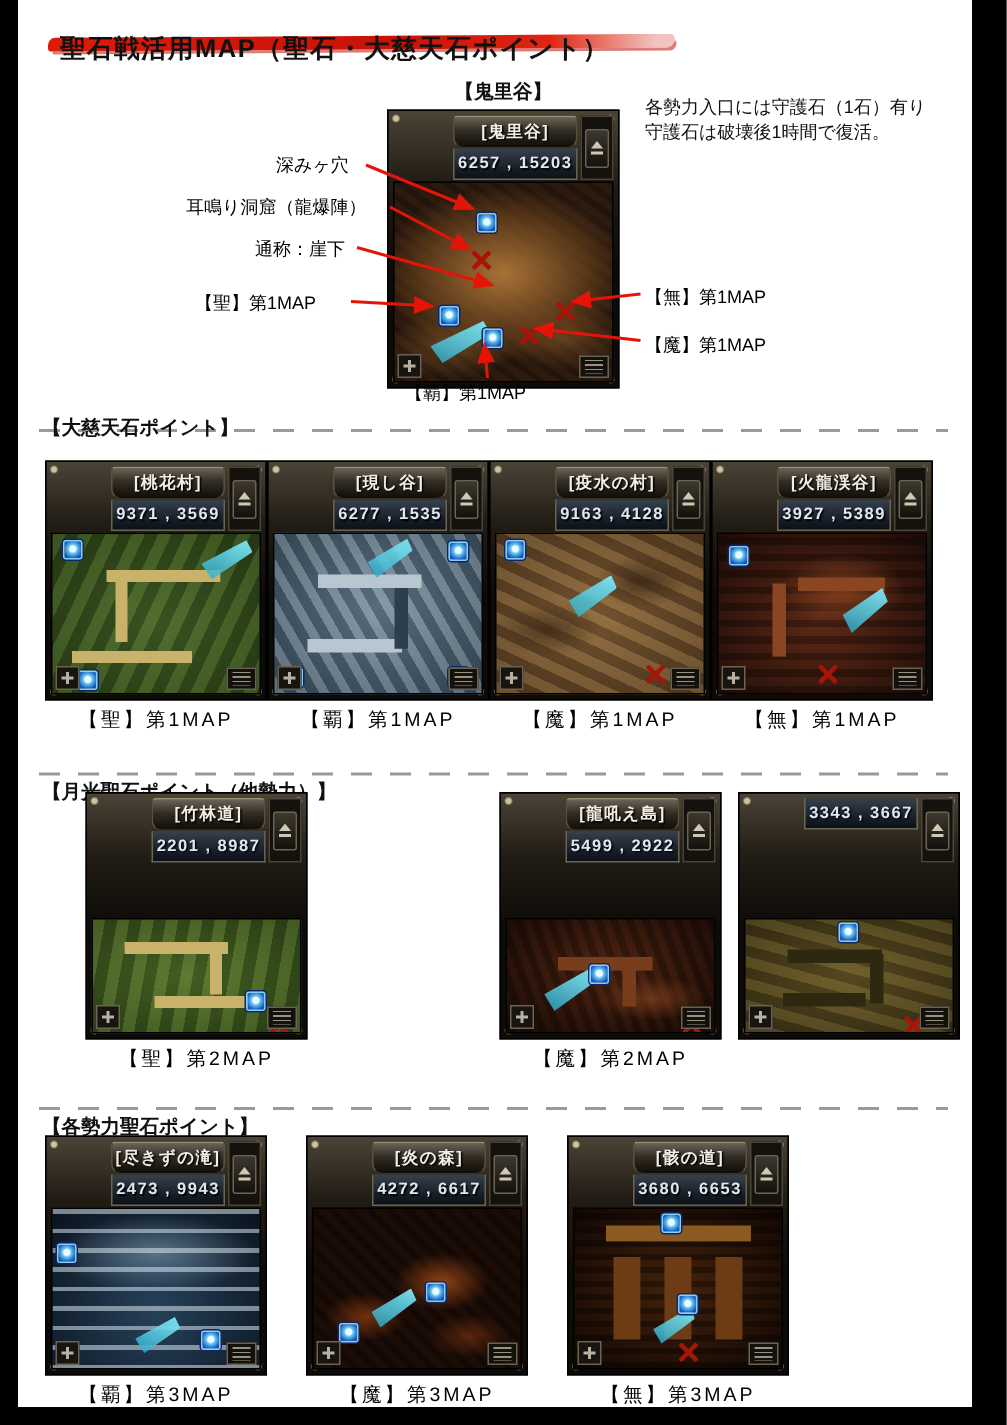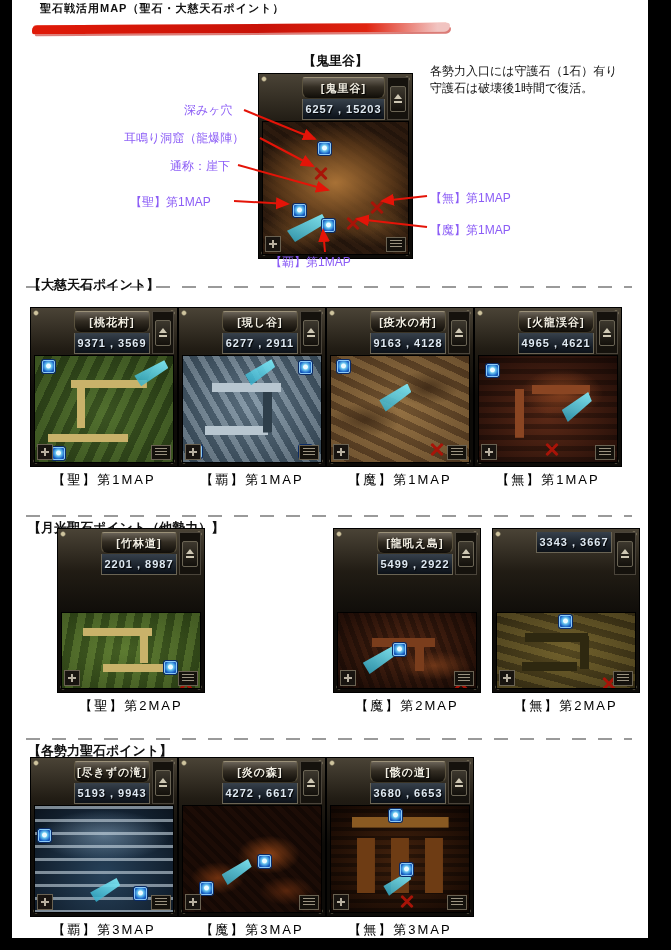--- a/index.html
+++ b/index.html
@@ -1,21 +1,21 @@
 <!DOCTYPE html>
 <html><head>
 <meta charset="utf-8">
 <style>
   html,body{margin:0;padding:0;}
   body{font-family:"Liberation Sans","DejaVu Sans",sans-serif;background:#000;}
   .frame{position:relative;width:671px;height:950px;background:#000;overflow:hidden;}
   .page{position:absolute;left:12px;top:0;width:636px;height:938px;background:#ffffff;overflow:hidden;}
 
   
-  .page-title{position:absolute;left:28px;top:1px;font-size:11px;font-weight:bold;color:#111;letter-spacing:1px;white-space:nowrap;z-index:4;}
+  .page-title{position:absolute;left:28px;top:21px;font-size:17px;font-weight:bold;color:#111;letter-spacing:1px;white-space:nowrap;z-index:4;}
   .brush{position:absolute;left:20px;top:24px;width:418px;height:9px;z-index:3;
     background:linear-gradient(90deg,#e01a08 0%,#c81208 55%,#e02410 80%,rgba(200,20,8,.25) 97%);
     border-radius:5px 3px 6px 2px;transform:rotate(-.35deg);
     box-shadow:2px 3px 0 -1px rgba(190,16,8,.55), -1px -2px 0 -2px rgba(230,40,16,.8);}
 
   
   .dash{position:absolute;left:14px;width:606px;height:2px;
     background:repeating-linear-gradient(90deg,#9a9a9a 0 14px,rgba(0,0,0,0) 14px 26px);}
 
   .sechead{position:absolute;left:16px;font-size:13px;font-weight:bold;color:#111;white-space:nowrap;}
@@ -123,32 +123,32 @@
     repeating-linear-gradient(45deg,rgba(0,0,0,.3) 0 4px,rgba(0,0,0,0) 4px 9px);}
   .t-bone{background-color:#260f05;background-image:
     linear-gradient(180deg,#6e3c14,#6e3c14),linear-gradient(180deg,#6e3c14,#6e3c14),linear-gradient(180deg,#6e3c14,#6e3c14),
     linear-gradient(90deg,#8a5a22,#8a5a22),
     repeating-linear-gradient(0deg,rgba(0,0,0,.35) 0 4px,rgba(0,0,0,0) 4px 9px),
     radial-gradient(ellipse at 50% 50%,rgba(110,62,24,.4),rgba(16,6,2,.9));
     background-size:13% 52%,13% 52%,13% 52%,70% 10%,auto,auto;
     background-position:22% 62%,50% 62%,78% 62%,50% 12%,0 0,0 0;background-repeat:no-repeat;}
 
   
-  .row{position:absolute;left:18px;width:496px;display:flex;}
+  .row{position:absolute;left:18px;width:496px;display:flex;justify-content:space-between;}
   .wrap{width:148px;}
   .wrap .card{width:148px;height:160px;}
   .wrap3{position:absolute;width:148px;}
   .wrap3 .card{width:148px;height:165px;gap:36px;}
   .cap{margin-top:4px;text-align:center;font-size:13px;color:#000;letter-spacing:2px;white-space:nowrap;}
 
   
   .tophead{position:absolute;left:246px;top:52px;width:155px;text-align:center;font-size:13px;font-weight:bold;color:#111;}
   .card-oni{position:absolute;left:246px;top:73px;width:155px;height:186px;}
   .note{position:absolute;left:418px;top:63px;font-size:12px;line-height:17px;color:#111;white-space:nowrap;}
-  .albl{position:absolute;font-size:12px;color:#8b5cf6;white-space:nowrap;z-index:6;}
+  .albl{position:absolute;font-size:12px;color:#000000;white-space:nowrap;z-index:6;}
   .arrows{position:absolute;left:0;top:0;z-index:5;pointer-events:none;}
 </style>
 </head>
 <body>
 
 <div class="frame">
 <div class="page">
 
   <div class="page-title">聖石戦活用MAP（聖石・大慈天石ポイント）</div>
   <div class="brush"></div>
@@ -236,21 +236,21 @@
         </div>
       </div>
       <div class="cap">【聖】第1MAP</div>
     </div>
 
     <div class="wrap">
       <div class="card">
         <div class="ct">
           <div class="ct-l">
             <div class="nameband">[現し谷]</div>
-            <div class="coords">6277 , 2911</div>
+            <div class="coords">6277 , 1535</div>
           </div>
           <div class="ct-r">
                 <div class="ej">
                   <i class="tri"></i>
                   <i class="bar"></i>
                 </div>
               </div>
         </div>
         <div class="mapimg t-ice">
           <span class="beam" style="left:45%;top:3%;width:30px;height:26px"></span>
@@ -287,21 +287,21 @@
         </div>
       </div>
       <div class="cap">【魔】第1MAP</div>
     </div>
 
     <div class="wrap">
       <div class="card">
         <div class="ct">
           <div class="ct-l">
             <div class="nameband">[火龍渓谷]</div>
-            <div class="coords">4965 , 4621</div>
+            <div class="coords">3927 , 5389</div>
           </div>
           <div class="ct-r">
                 <div class="ej">
                   <i class="tri"></i>
                   <i class="bar"></i>
                 </div>
               </div>
         </div>
         <div class="mapimg t-lava">
           <span class="stone" style="left:5%;top:8%"></span>
@@ -380,34 +380,33 @@
               </div>
             </div>
       </div>
       <div class="mapimg t-blood">
         <span class="stone" style="left:45%;top:2%"></span>
         <span class="xmark" style="left:76%;top:85%"></span>
         <span class="bplus"></span>
         <span class="bpanel"></span>
       </div>
     </div>
-    <div class="cap">【無】第2MAP</div>
   </div>
 
   <div class="dash" style="top:738px"></div>
   <div class="sechead" style="top:742px">【各勢力聖石ポイント】</div>
 
   <div class="row" style="top:757px">
 
     <div class="wrap">
       <div class="card">
         <div class="ct">
           <div class="ct-l">
             <div class="nameband">[尽きずの滝]</div>
-            <div class="coords">5193 , 9943</div>
+            <div class="coords">2473 , 9943</div>
           </div>
           <div class="ct-r">
                 <div class="ej">
                   <i class="tri"></i>
                   <i class="bar"></i>
                 </div>
               </div>
         </div>
         <div class="mapimg t-fall">
           <span class="stone" style="left:2%;top:22%"></span>

